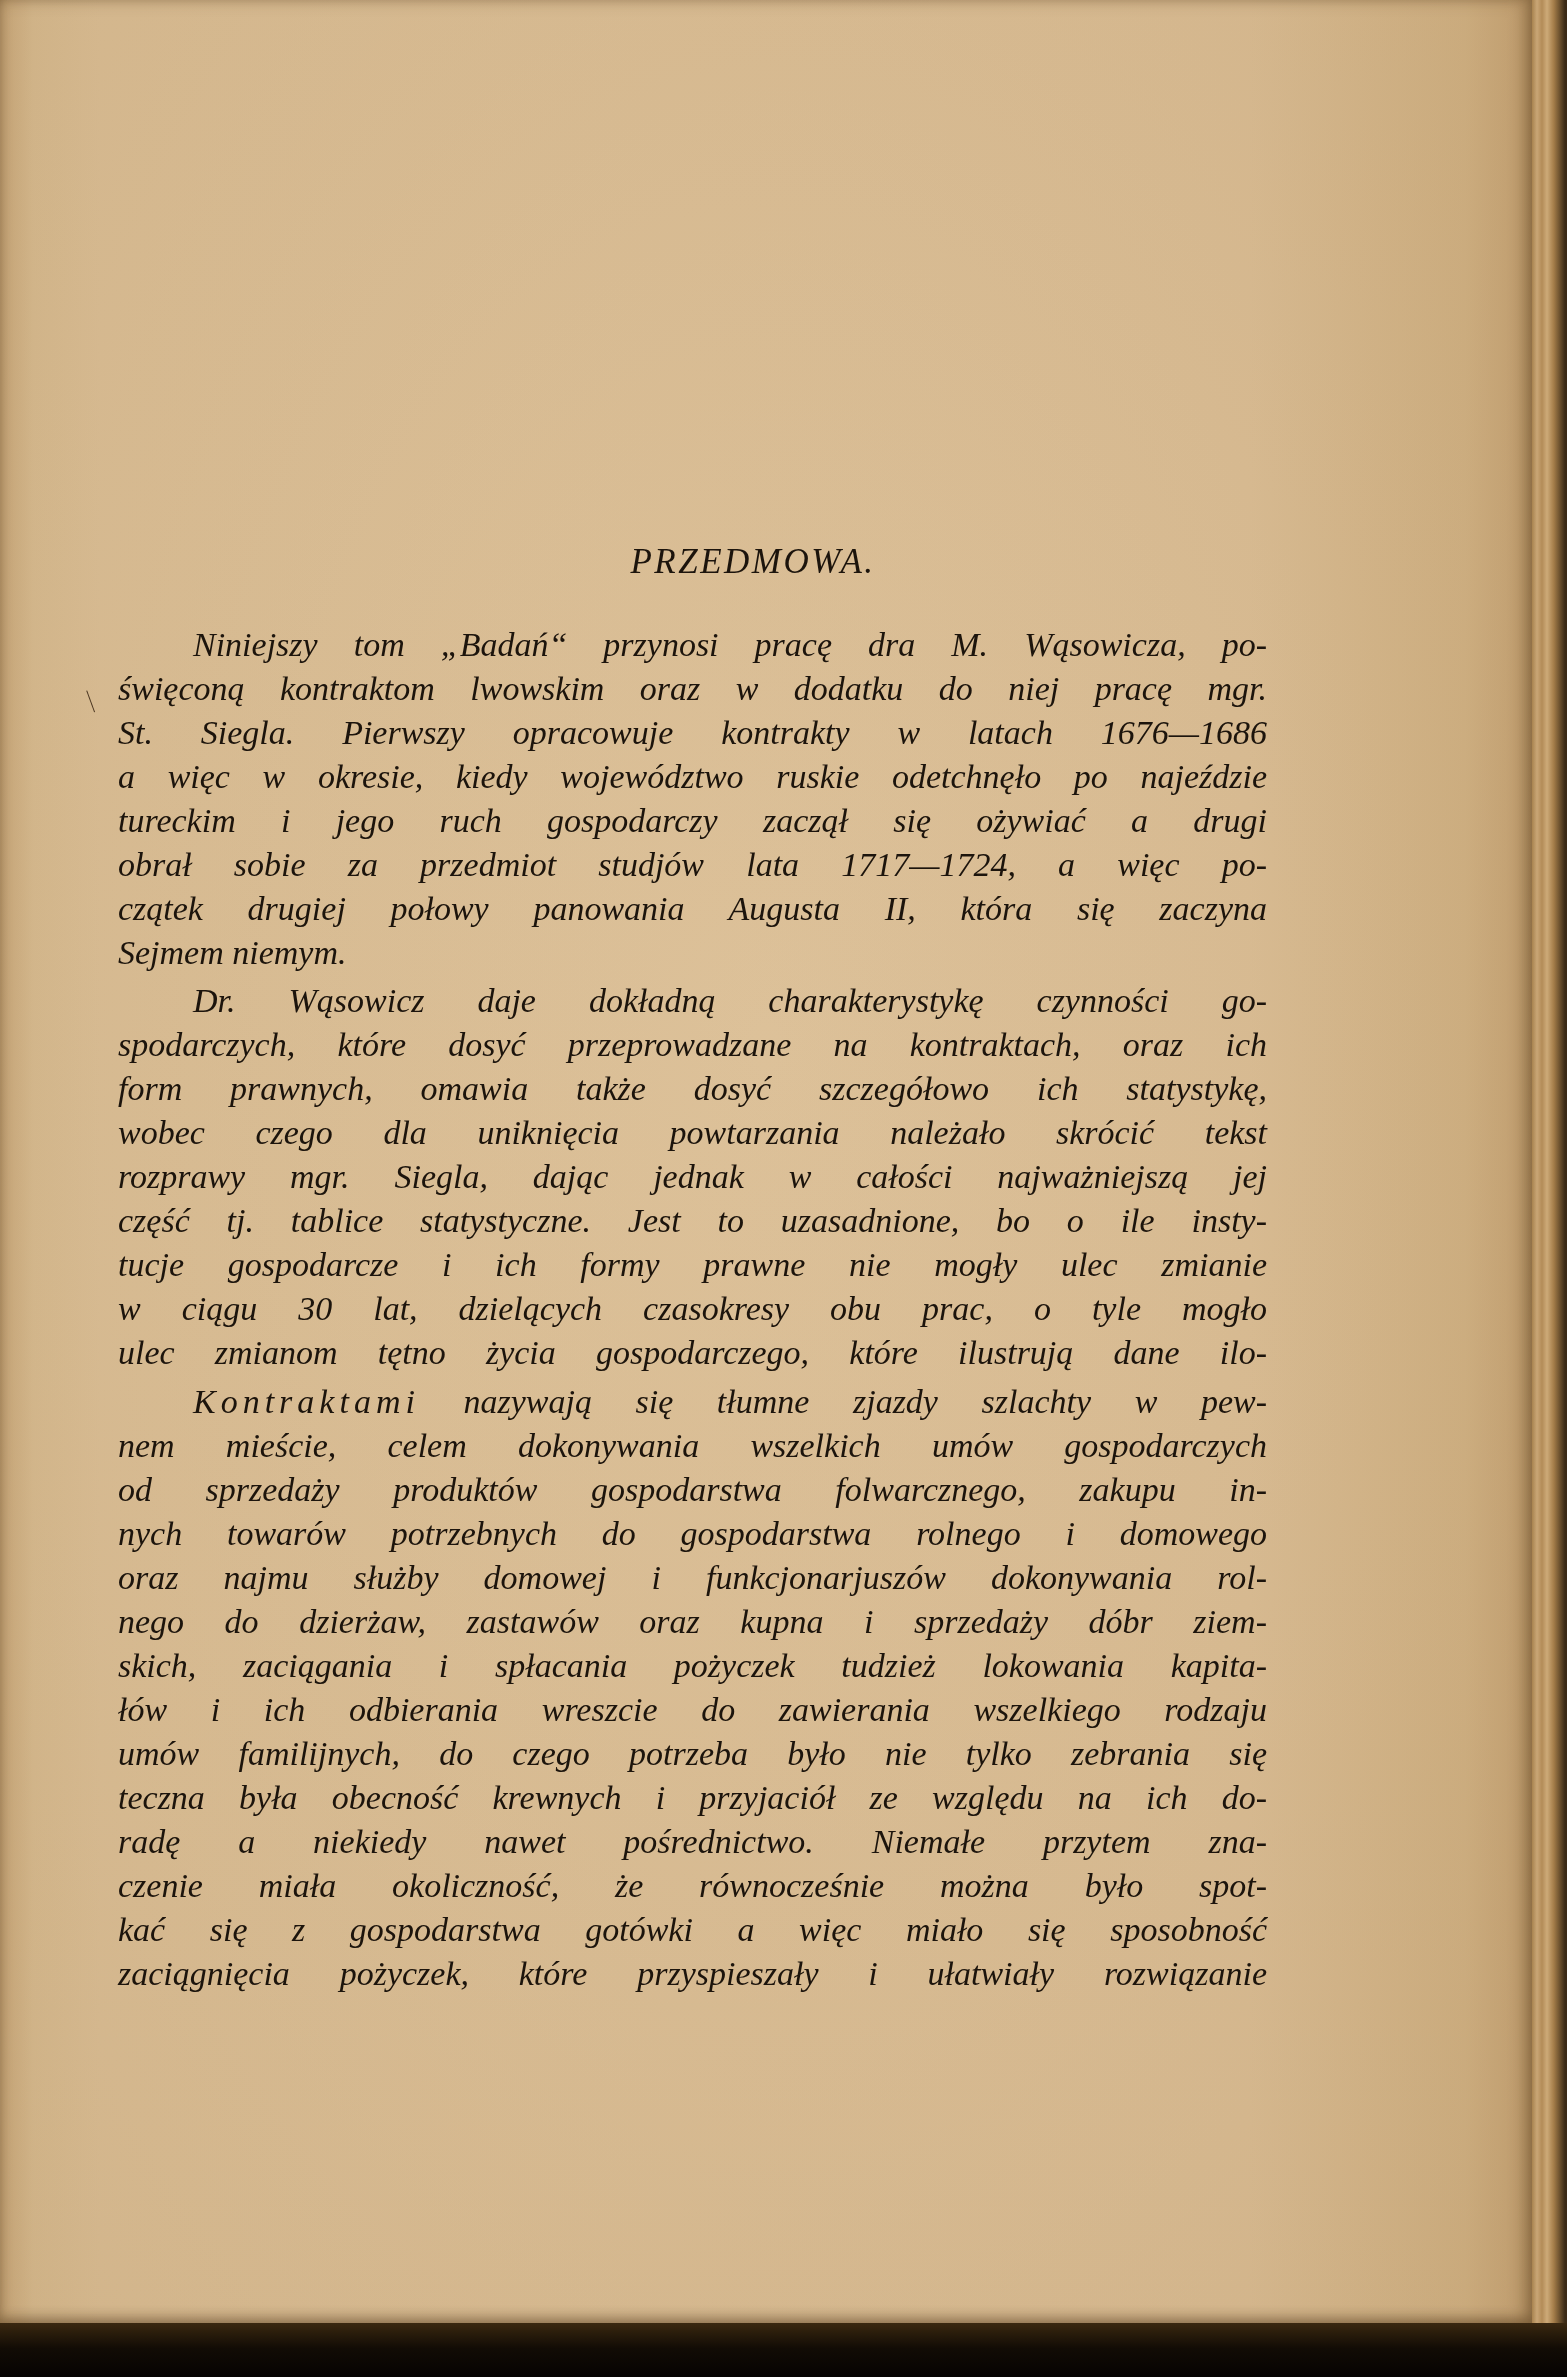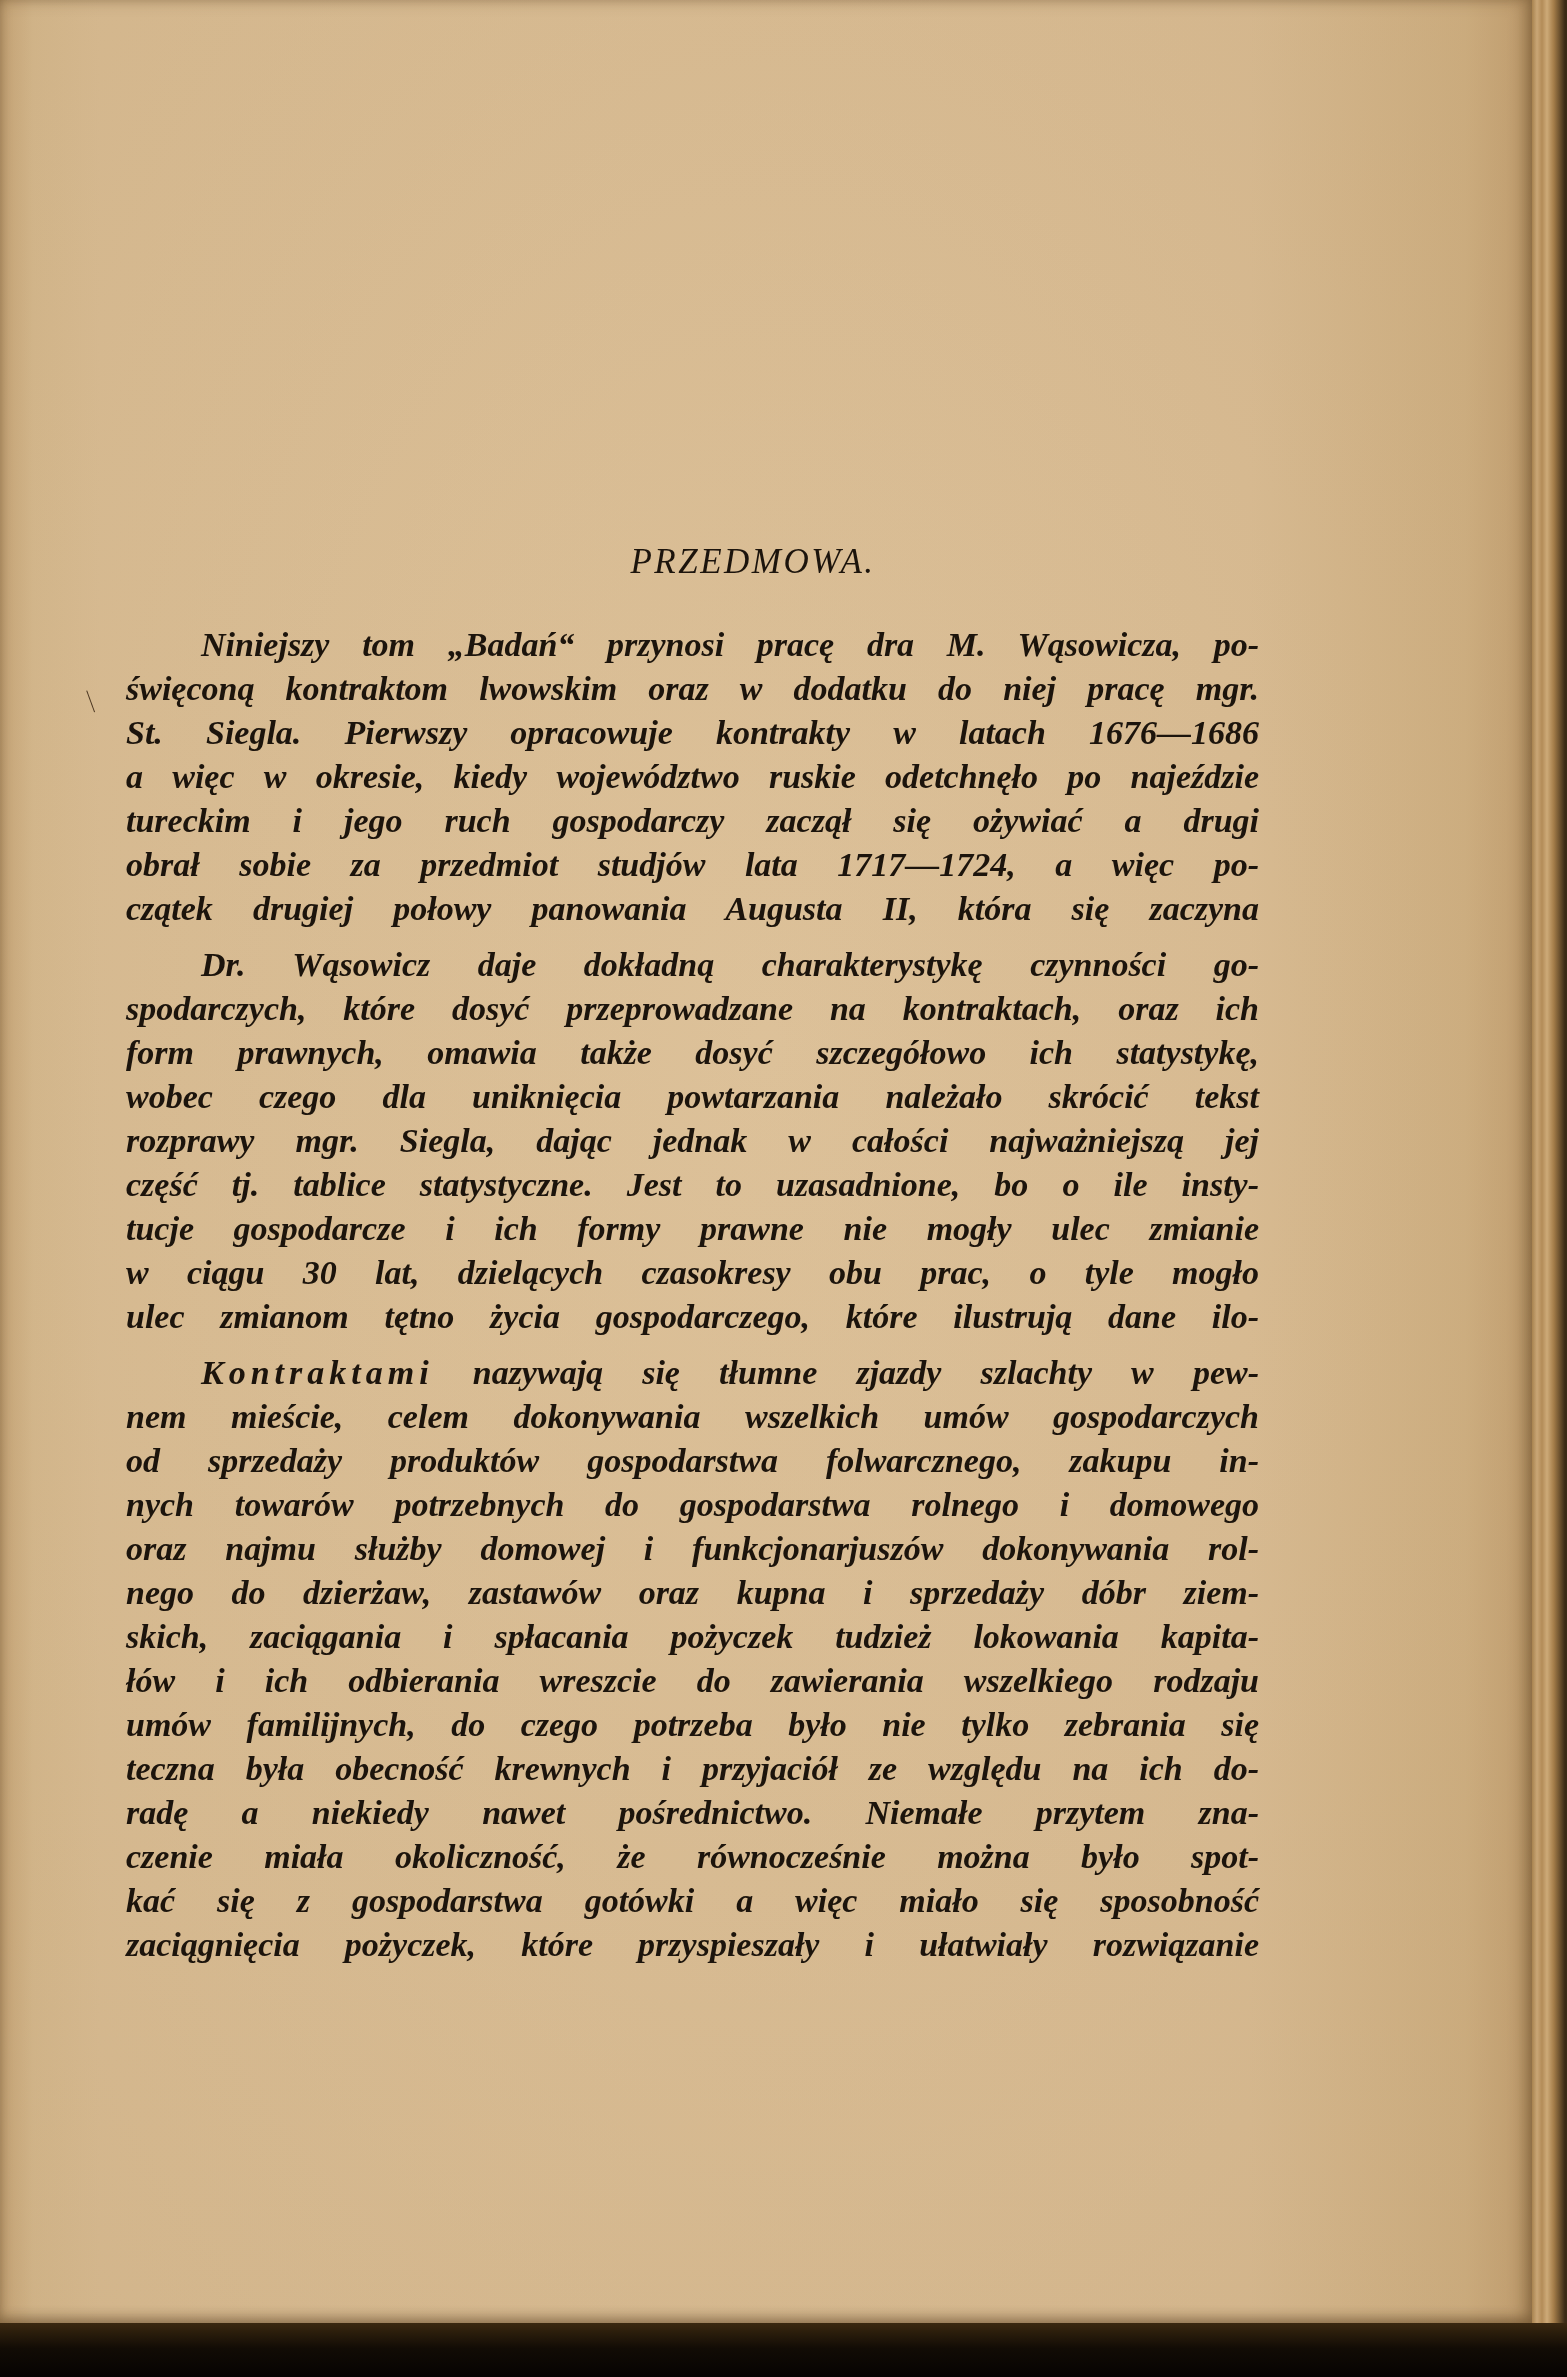--- a/index.html
+++ b/index.html
@@ -48,24 +48,23 @@
       font-style: italic;
       font-size: 35px;
       letter-spacing: 2.5px;
       margin: 0 0 40px 0;
       padding-left: 121px;
       height: 42px;
       line-height: 42px;
       font-weight: normal;
     }
     .para {
-      margin: 12px;
+      margin: 4px;
       text-align: justify;
       text-align-last: left;
-      font-weight: bold;
     }
     .line {
       display: block;
       text-align: justify;
       text-align-last: justify;
       white-space: nowrap;
       height: 44px;
     }
     .line.last { text-align-last: left; }
     .indent { padding-left: 75px; }
@@ -90,20 +89,21 @@
   <h1 class="heading">PRZEDMOWA.</h1>
 
   <div class="para">
     <span class="line indent">Niniejszy tom „Badań“ przynosi pracę dra M. Wąsowicza, po-</span>
     <span class="line">święconą kontraktom lwowskim oraz w dodatku do niej pracę mgr.</span>
     <span class="line">St. Siegla. Pierwszy opracowuje kontrakty w latach 1676—1686</span>
     <span class="line">a więc w okresie, kiedy województwo ruskie odetchnęło po najeździe</span>
     <span class="line">tureckim i jego ruch gospodarczy zaczął się ożywiać a drugi</span>
     <span class="line">obrał sobie za przedmiot studjów lata 1717—1724, a więc po-</span>
     <span class="line">czątek drugiej połowy panowania Augusta II, która się zaczyna</span>
+    <span class="line last">Sejmem niemym.</span>
   </div>
 
   <div class="para">
     <span class="line indent">Dr. Wąsowicz daje dokładną charakterystykę czynności go-</span>
     <span class="line">spodarczych, które dosyć przeprowadzane na kontraktach, oraz ich</span>
     <span class="line">form prawnych, omawia także dosyć szczegółowo ich statystykę,</span>
     <span class="line">wobec czego dla uniknięcia powtarzania należało skrócić tekst</span>
     <span class="line">rozprawy mgr. Siegla, dając jednak w całości najważniejszą jej</span>
     <span class="line">część tj. tablice statystyczne. Jest to uzasadnione, bo o ile insty-</span>
     <span class="line">tucje gospodarcze i ich formy prawne nie mogły ulec zmianie</span>

